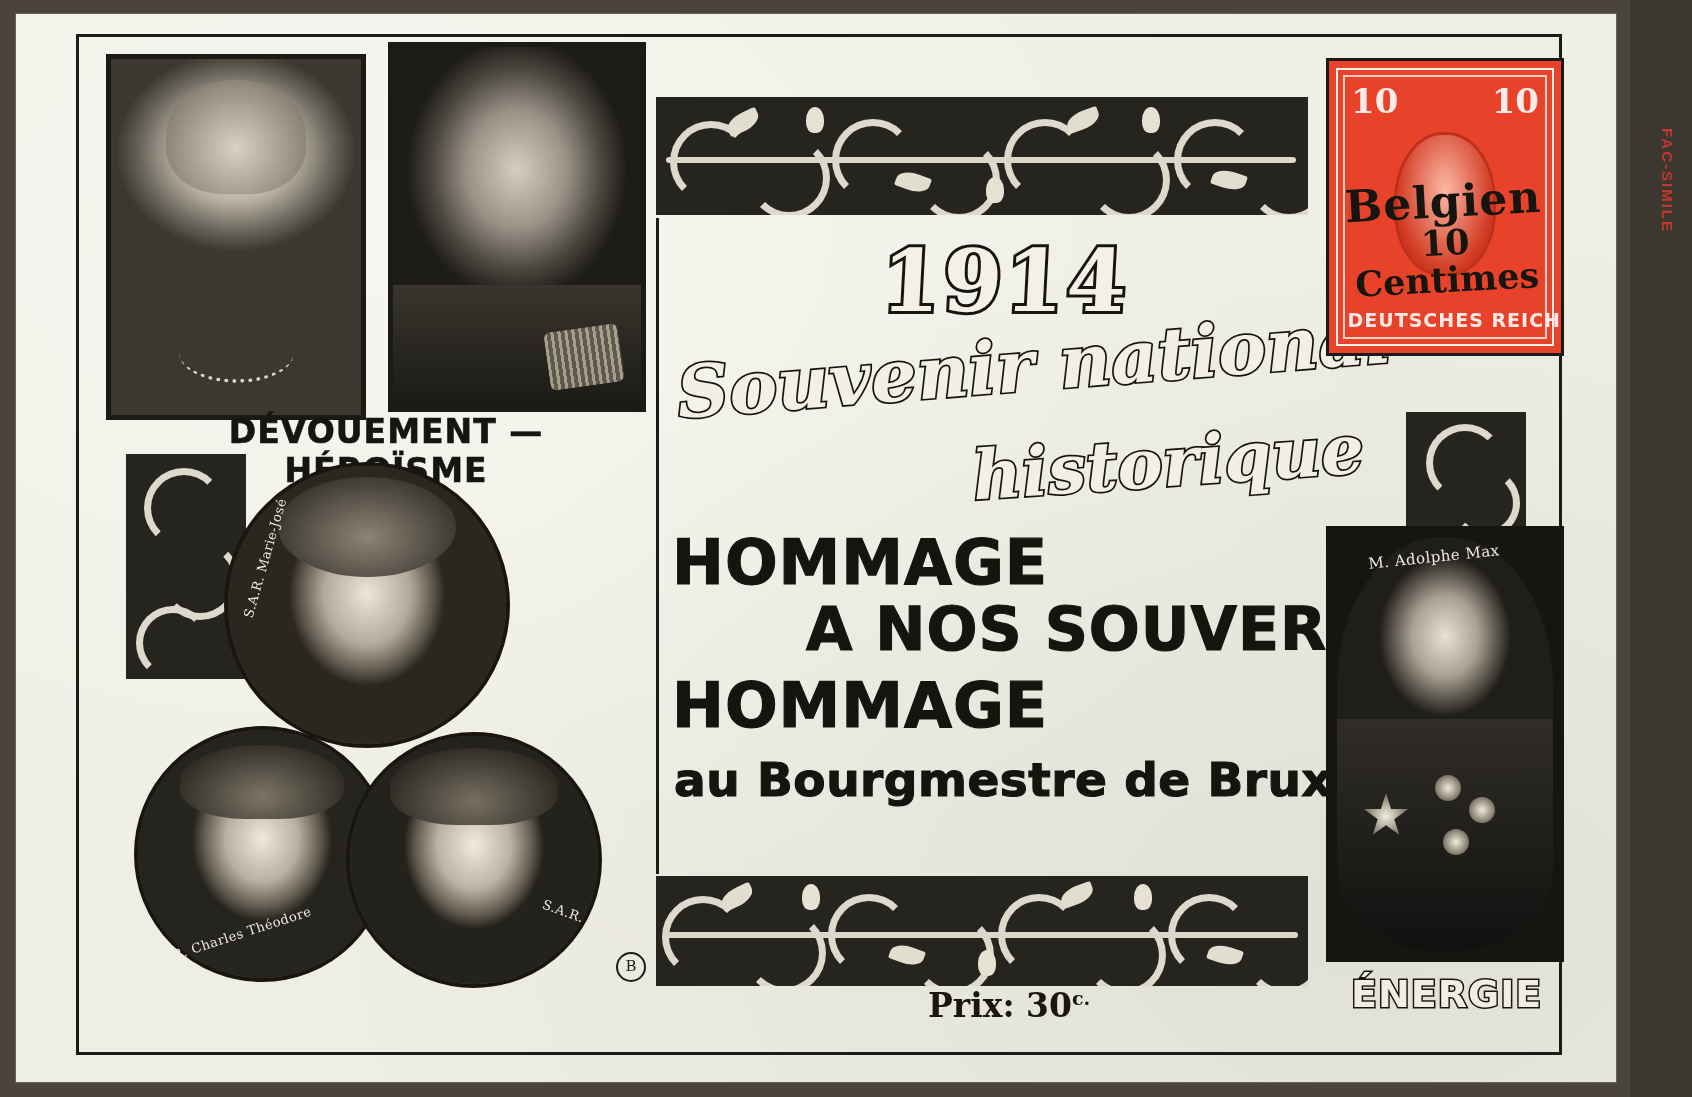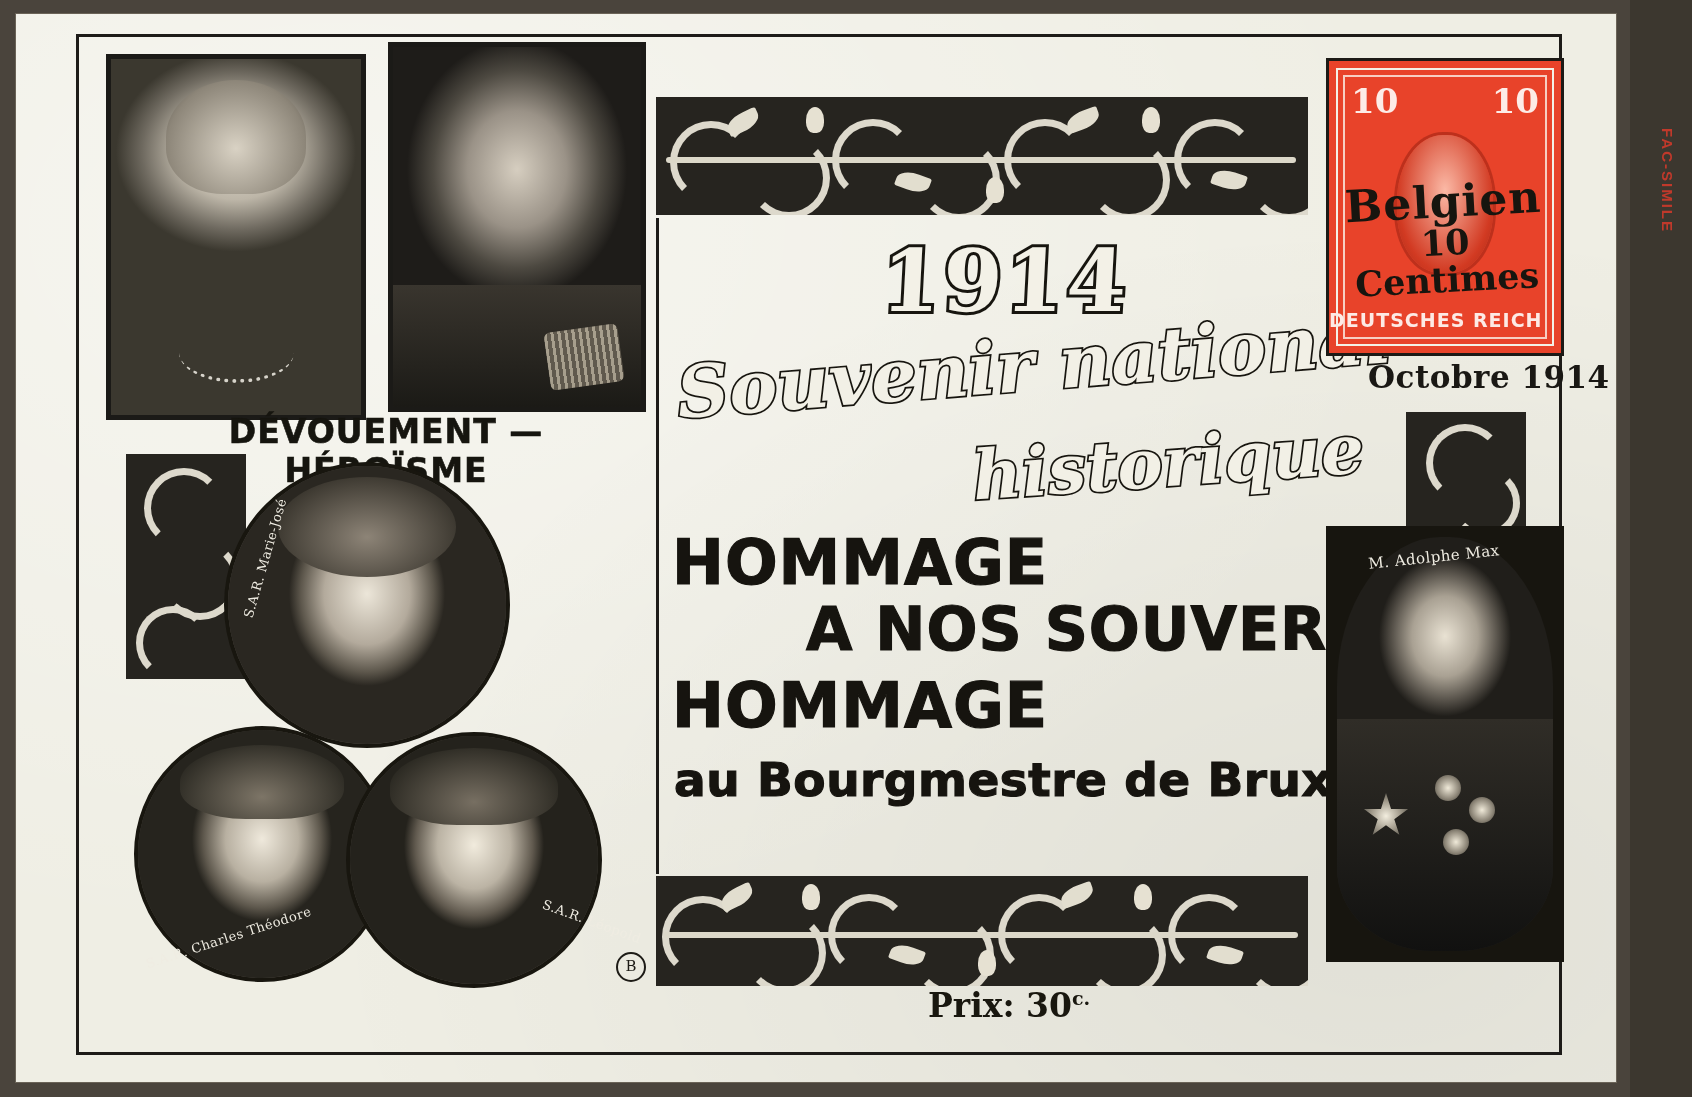--- a/index.html
+++ b/index.html
@@ -415,21 +415,21 @@
     font-size: 34px;
     color: #fdece7;
   }
   #stamp .val-l { left: 22px; }
   #stamp .val-r { right: 22px; }
   #stamp .reich {
     position: absolute;
     left: 0;
     right: 0;
     bottom: 22px;
-    text-align: left;
+    text-align: right;
     font-family: "DejaVu Sans", sans-serif;
     font-weight: bold;
     font-size: 19px;
     letter-spacing: 1px;
     color: #fdeae5;
   }
   #stamp .ovp {
     position: absolute;
     left: 0;
     right: 0;
@@ -689,26 +689,26 @@
     <div id="souvenir">
       <div class="line1">Souvenir national</div>
       <div class="line2">historique</div>
     </div>
 
     <div class="hommage" id="hommage1">HOMMAGE</div>
     <div class="hommage" id="anos">A NOS SOUVERAINS</div>
     <div class="hommage" id="hommage2">HOMMAGE</div>
     <div class="hommage" id="bourgmestre">au Bourgmestre de Bruxelles</div>
 
-    <div id="octobre">Octobre 1914</div>
 
     <div id="prix">
       <span>Prix: 30</span><sup>c.</sup>
     </div>
 
+    <div id="energie">ÉNERGIE</div>
 
     <div id="stamp">
       <div class="inner">
         <div class="head"></div>
       </div>
       <div class="val-l">10</div>
       <div class="val-r">10</div>
       <div class="ovp">
         <div class="l1">Belgien</div>
         <div class="l2">10 Centimes</div>

